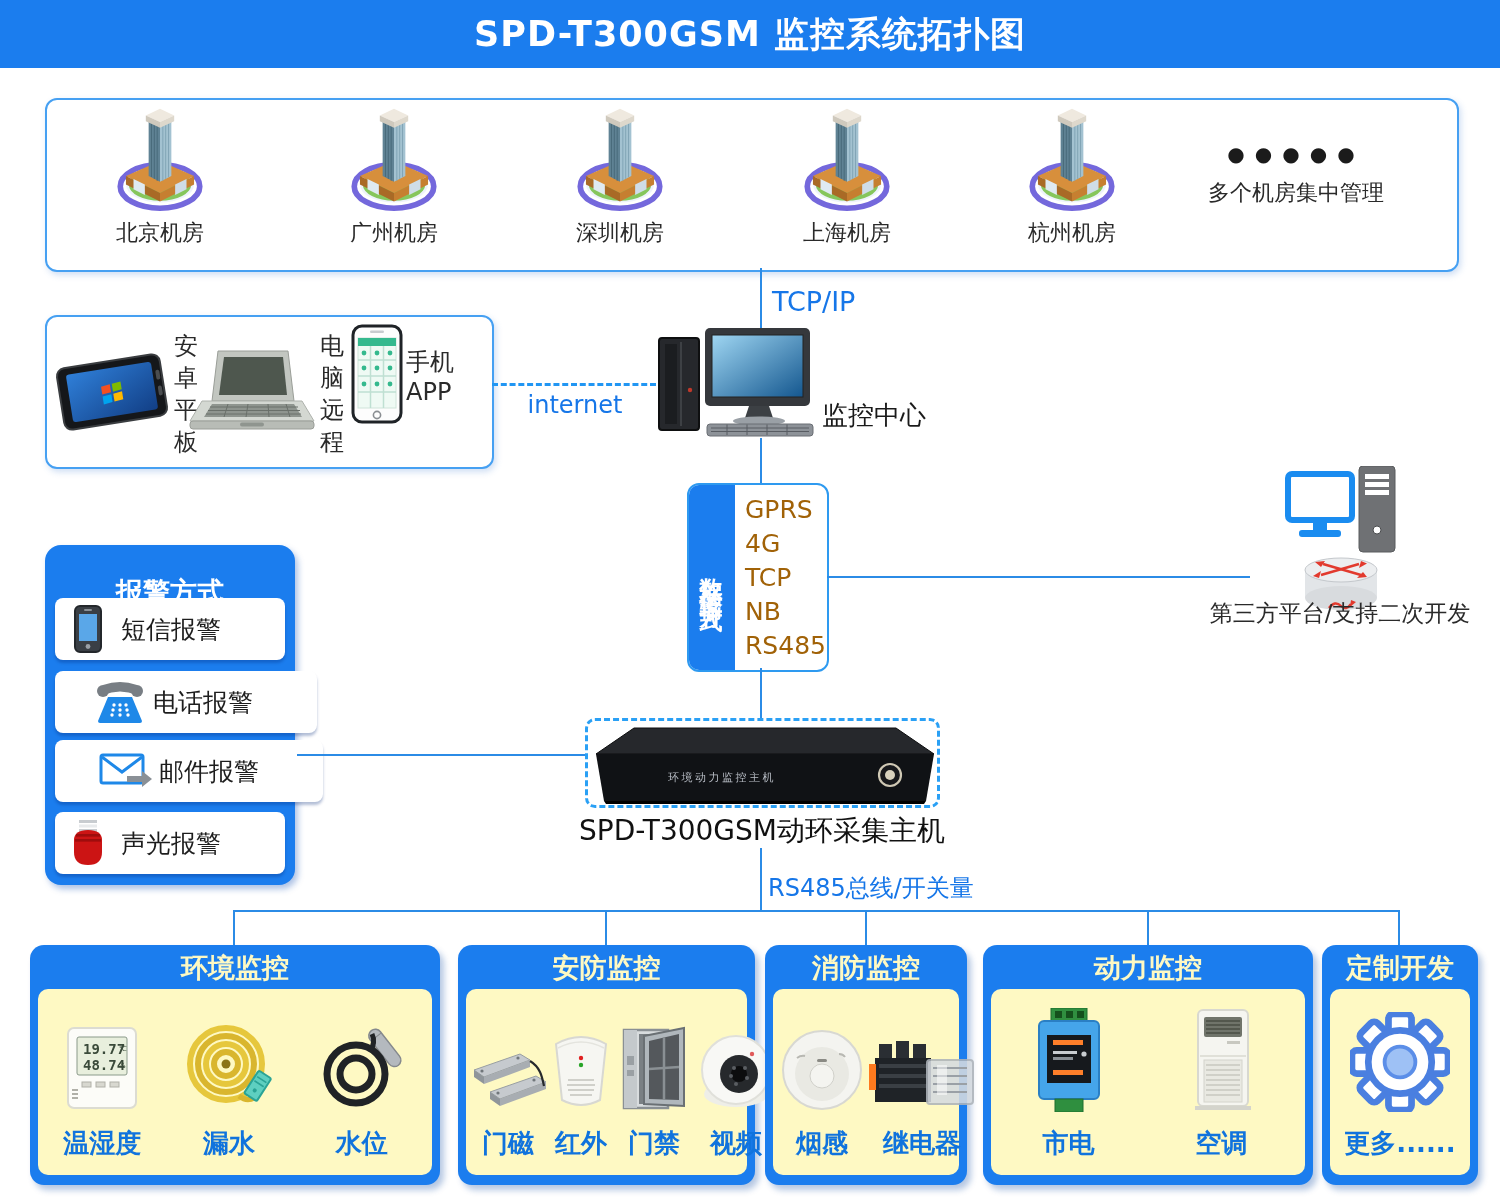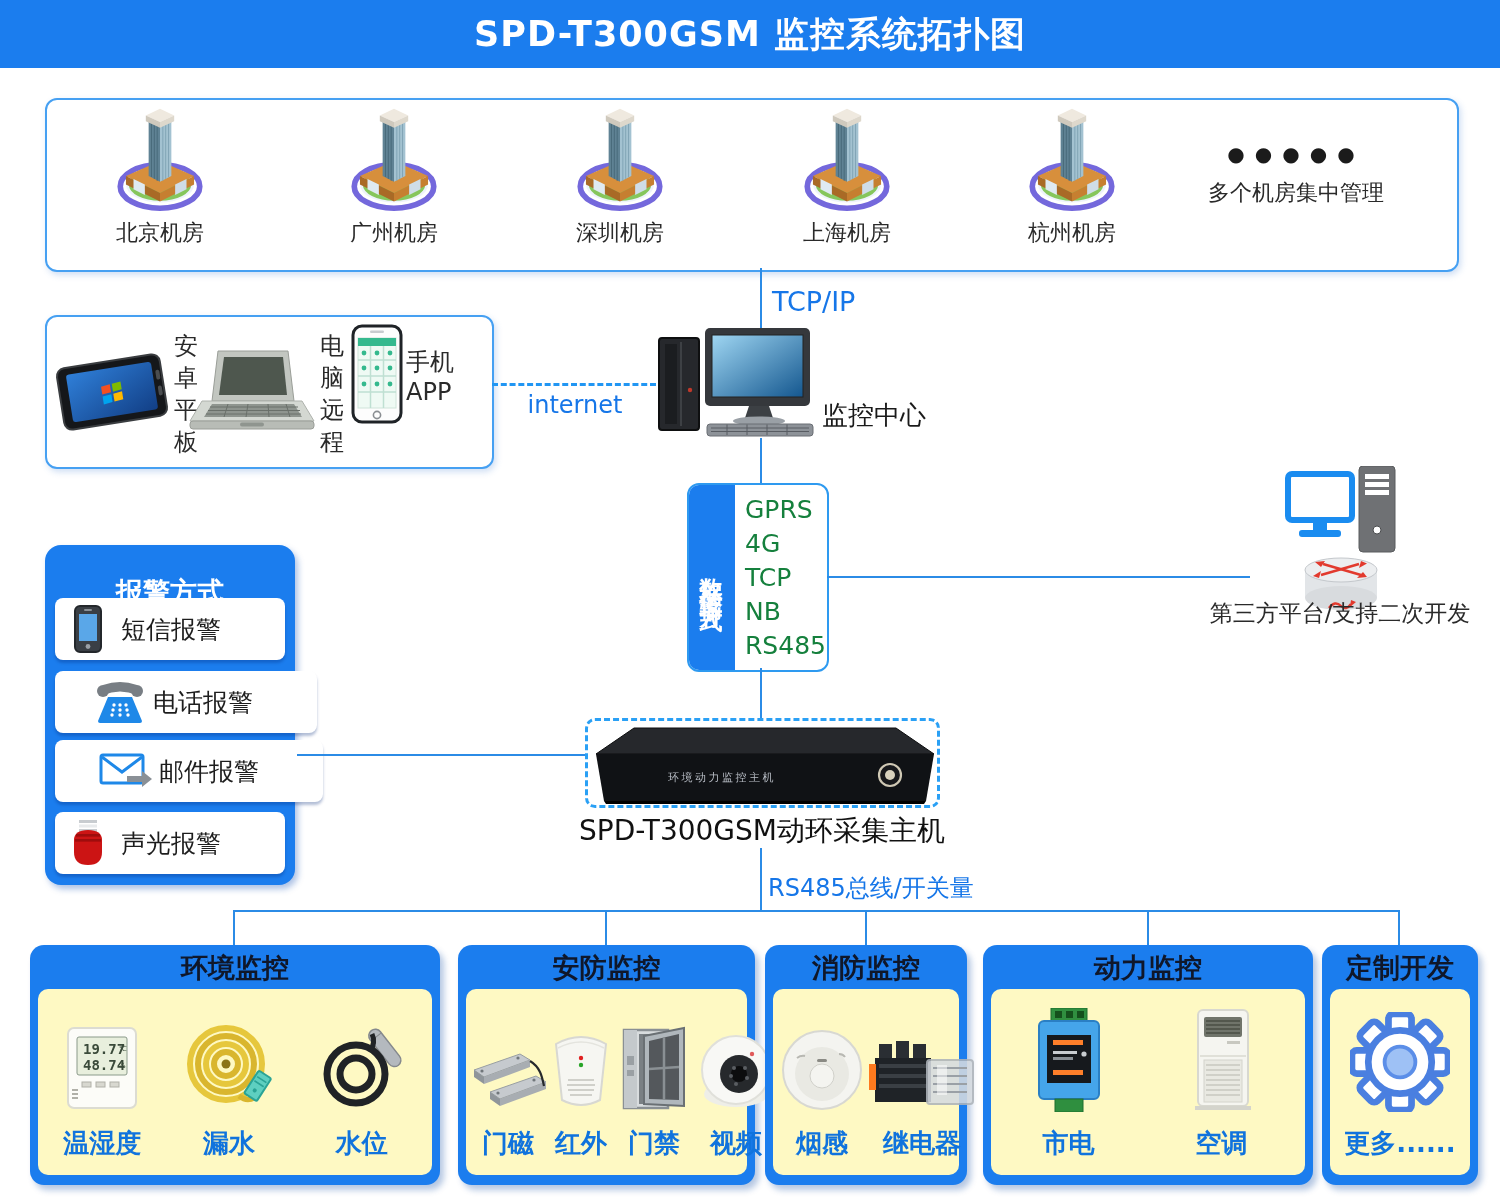--- a/index.html
+++ b/index.html
@@ -27,36 +27,36 @@
   .client-icon{height:96px;display:flex;align-items:center;justify-content:center;}
   .client-label{margin-top:4px;font-size:24px;color:#2a2a2a;}
   .net-label{font-size:24px;text-align:center;font-weight:500;}
   .mc-label{font-size:26px;color:#1a1a1a;}
   
   .trans-box{width:138px;height:185px;border:2px solid #2e9af0;border-radius:12px;background:#fff;
     display:flex;overflow:hidden;}
   .trans-strip{width:46px;background:#1b7dee;color:#fff;display:flex;align-items:center;justify-content:center;}
   .trans-vtitle{writing-mode:vertical-lr;text-orientation:upright;font-size:23px;font-weight:bold;letter-spacing:6px;}
   .trans-modes{flex:1;display:flex;flex-direction:column;justify-content:center;padding-left:10px;}
-  .trans-mode{font-size:25px;line-height:34px;color:#15803d;font-weight:500;}
+  .trans-mode{font-size:25px;line-height:34px;color:#a16207;font-weight:500;}
   .tp-label{font-size:23px;color:#2a2a2a;text-align:center;}
   
   .alarm-box{width:250px;height:340px;background:#1b7dee;border-radius:16px;box-shadow:3px 4px 6px rgba(20,80,180,.35);}
   .alarm-title{color:#fff;text-align:center;font-size:27px;font-weight:bold;padding-top:29px;}
   .alarm-row{position:absolute;left:10px;width:230px;height:62px;background:#fff;border-radius:8px;
     box-shadow:0 3px 3px rgba(0,40,120,.30);display:flex;align-items:center;}
   .alarm-icon{width:66px;display:flex;align-items:center;justify-content:center;}
   .alarm-label{font-size:25px;color:#1d1d1d;font-weight:500;}
   
   .device-dashed{width:355px;height:90px;border:3px dashed #2aa0f5;border-radius:10px;box-sizing:border-box;}
   .device-name{width:400px;text-align:center;font-size:28px;color:#111;}
   .bus-label{font-size:24px;font-weight:500;}
   
   .cat-box{top:945px;height:240px;background:#1b7dee;border-radius:14px;box-shadow:4px 5px 6px rgba(10,70,160,.30);}
-  .cat-title{color:#0f172a;text-align:center;font-size:27px;font-weight:bold;height:44px;line-height:46px;}
+  .cat-title{color:#fef9c3;text-align:center;font-size:27px;font-weight:bold;height:44px;line-height:46px;}
   .cat-inner{position:absolute;left:8px;right:8px;top:44px;bottom:10px;background:#fef9c3;border-radius:10px;
     display:flex;align-items:stretch;justify-content:space-around;padding:8px 4px;}
   .cat-item{display:flex;flex-direction:column;align-items:center;justify-content:flex-end;}
   .cat-icon{height:104px;display:flex;align-items:flex-end;justify-content:center;}
   .cat-label{margin-top:14px;margin-bottom:6px;font-size:26px;font-weight:bold;color:#1073dd;}
   .hiddefs{position:absolute;width:0;height:0;overflow:hidden;}
 </style>
 </head>
 <body>
 

